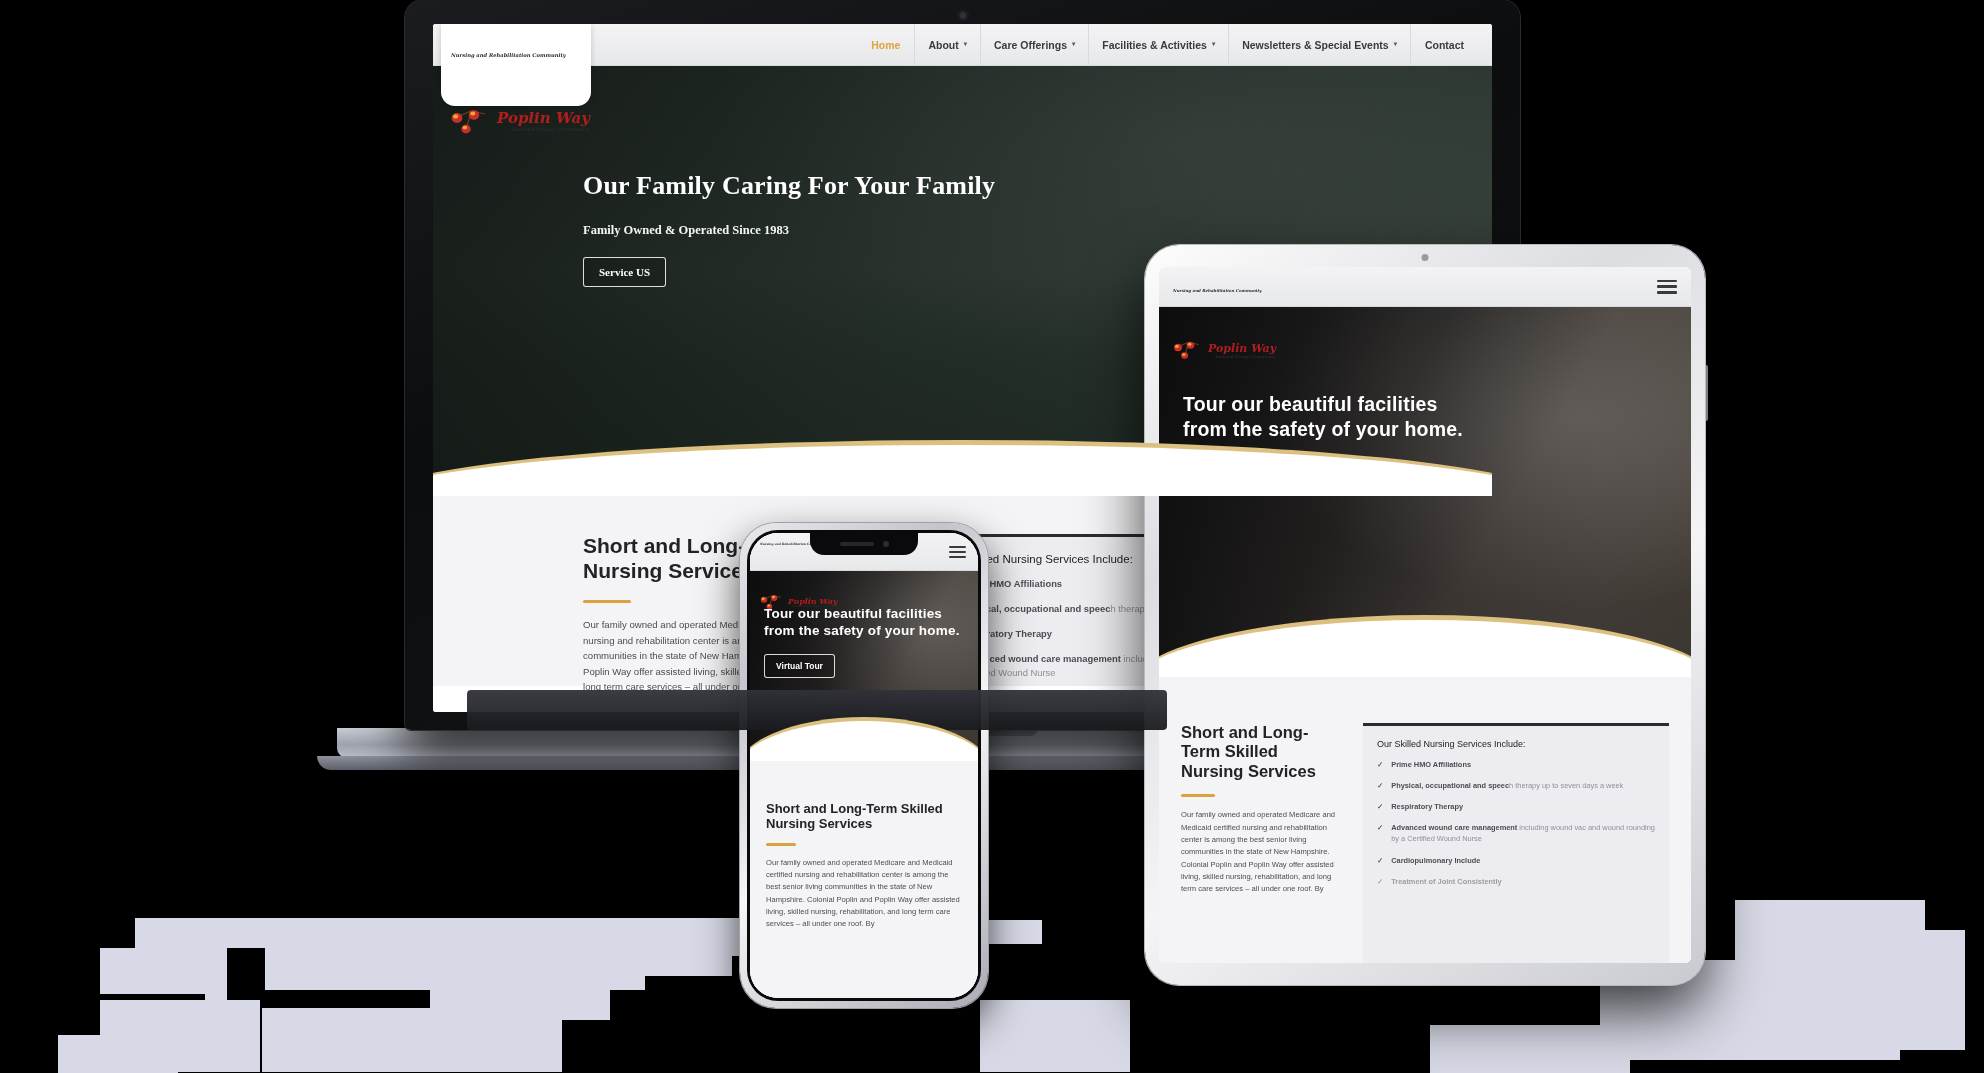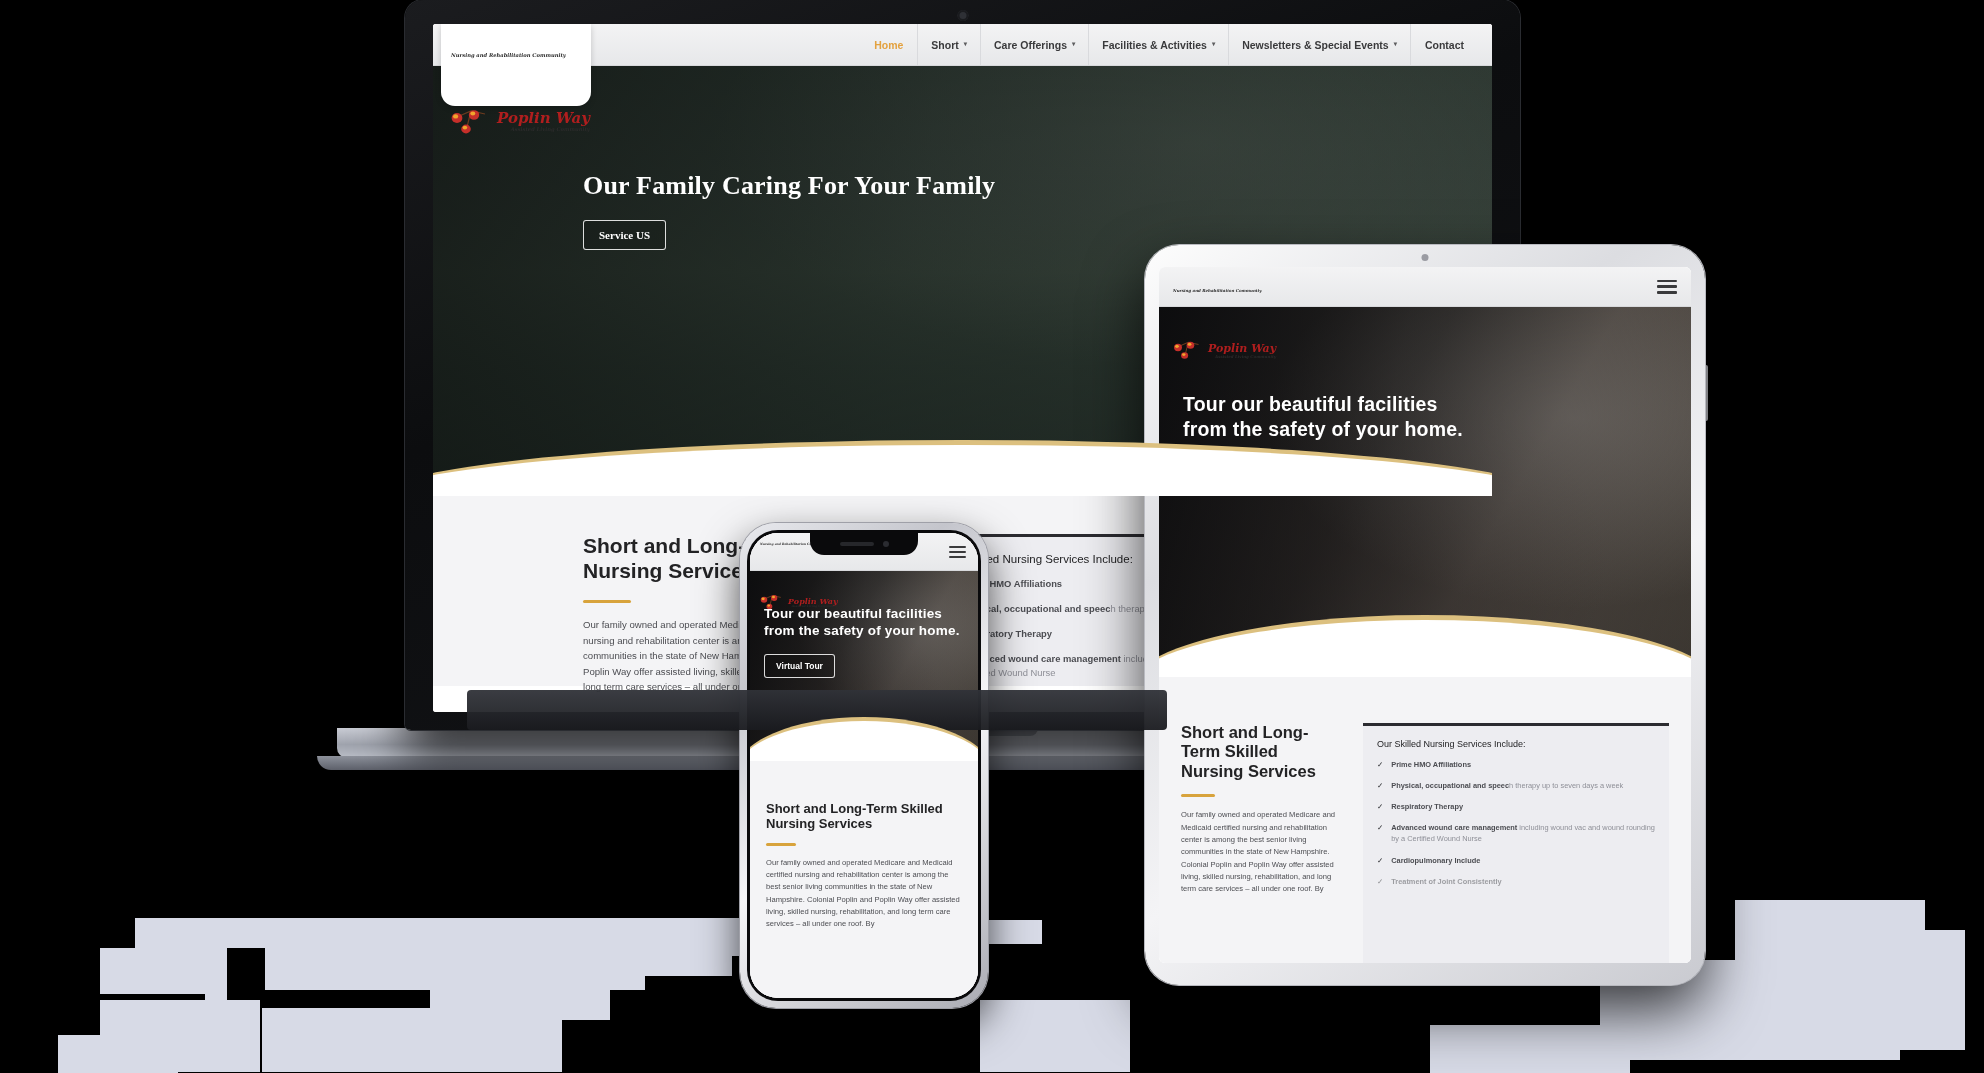--- a/index.html
+++ b/index.html
@@ -194,21 +194,21 @@
       <div class="lt-cam"></div>
       <div class="lt-screen">
         <div class="site">
 
           <div class="topbar" style="height:42px; padding-right:14px;">
             <div class="nav">
               <div class="nav-item active" style="padding:0 14px;font-size:10.5px;font-weight:600;border-left:none;">
                 <span>Home</span>
               </div>
               <div class="nav-item" style="padding:0 13px;font-size:10.5px;font-weight:600;">
-                <span>Short</span>
+                <span>About</span>
                 <span class="caret">▾</span>
               </div>
               <div class="nav-item" style="padding:16px 13px;font-size:10.5px;font-weight:600;">
                 <span>Care Offerings</span>
                 <span class="caret">▾</span>
               </div>
               <div class="nav-item" style="padding:0 13px;font-size:10.5px;font-weight:600;">
                 <span>Facilities &amp; Activities</span>
                 <span class="caret">▾</span>
               </div>
@@ -242,20 +242,21 @@
                 <span class="logo-l4" style="font-size:5.2px;line-height:1.3;display:block;text-align:right;">Assisted Living Community</span>
               </span>
             </div>
           </div>
 
           <div class="hero" style="height:430px;font-family:Liberation Serif, serif;">
             <div class="hero-img photo-exterior"></div>
             <div class="hero-shade"></div>
             <div class="hero-copy" style="padding:105px 0 0 150px;">
               <div class="h-title" style="font-size:26px;">Our Family Caring For Your Family</div>
+              <div class="h-sub" style="font-size:12.5px;margin-top:22px;">Family Owned &amp; Operated Since 1983</div>
               <div class="btn-outline" style="font-size:11px;padding:8px 15px;margin-top:19px;">Service US</div>
             </div>
             <div class="scroll-pill" style="left:50%;bottom:-16px;transform:translateX(-50%);width:26px;height:42px;font-size:11px;">
               <svg width="12" height="8" viewBox="0 0 12 8" aria-hidden="true">
                 <path d="M1 1.5 L6 6 L11 1.5" stroke="#fff" stroke-width="1.3" fill="none" stroke-linecap="round"></path>
               </svg>
             </div>
             <div class="curve" style="height:120px;bottom:-64px;"></div>
           </div>
 

